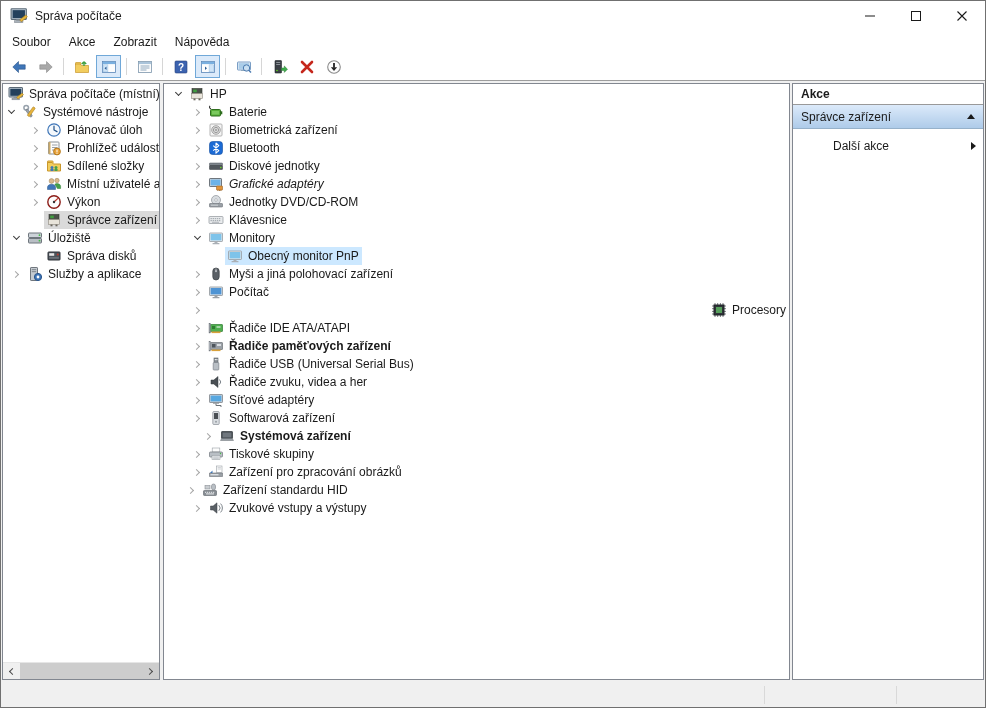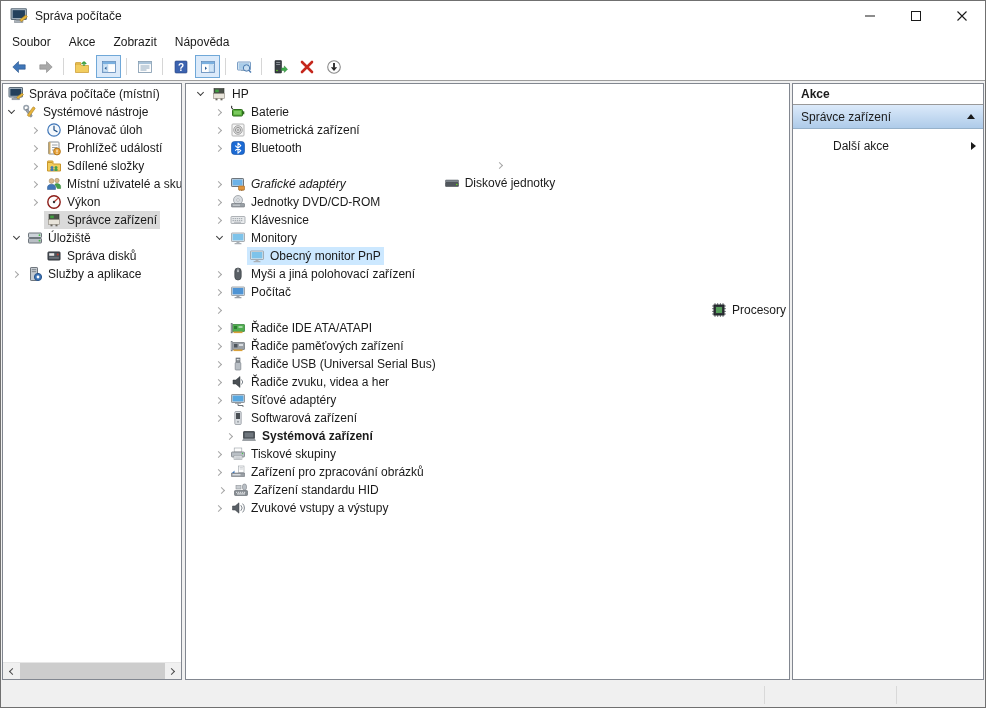--- a/index.html
+++ b/index.html
@@ -19,21 +19,21 @@
   .menu-item{padding:3px 9px}
   
   .toolbar{height:27px;display:flex;align-items:center;padding-left:4px;background:#fff}
   .tb-btn{width:25px;height:23px;display:flex;align-items:center;justify-content:center;border:1px solid transparent;margin:0 1px}
   .tb-btn.active{background:#dbeafa;border-color:#70a8d8}
   .tb-btn svg{width:16px;height:16px;display:block}
   .tb-sep{width:1px;height:17px;background:#d6d6d6;margin:0 4px}
   
   .main{height:603px;background:#f0f0f0;border-top:1px solid #9d9d9d;display:flex;padding:2px 1px 3px 1px}
   .panel{background:#fff;border:1px solid #828790}
-  .left-panel{width:180px;position:relative;overflow:hidden}
+  .left-panel{width:158px;position:relative;overflow:hidden}
   .center-panel{flex:1;margin-left:3px;overflow:hidden}
   .right-panel{width:192px;margin-left:2px;display:flex;flex-direction:column;overflow:hidden}
   
   .tree{padding-top:1px}
   .tree-row{height:18px;display:flex;align-items:center;white-space:nowrap}
   .chev{width:17px;height:17px;flex:0 0 17px;display:flex;align-items:center;justify-content:center}
   .chev.collapsed::before{content:"";width:4px;height:4px;border-right:1.3px solid #a6a6a6;border-top:1.3px solid #a6a6a6;transform:rotate(45deg);margin-left:-2px}
   .chev.expanded::before{content:"";width:4px;height:4px;border-right:1.3px solid #3c3c3c;border-bottom:1.3px solid #3c3c3c;transform:rotate(45deg);margin-top:-3px}
   .row-content{display:inline-flex;align-items:center;height:18px;padding:0 3px 0 2px}
   .row-content.sel-active{background:#cce8ff}
@@ -426,21 +426,21 @@
             <span class="row-content">
               <span class="ico">
                 <svg viewBox="0 0 16 16">
                   <rect x="1.5" y="1.5" width="13" height="13" rx="3" fill="#1b6ad4" stroke="#0f4a9e" stroke-width="0.6"></rect>
                   <path d="M8 2.8 V13.2 L10.8 10.6 L5.2 5.6 M5.2 10.6 L10.8 5.6 L8 2.8" fill="none" stroke="#fff" stroke-width="1.1" stroke-linejoin="round"></path>
                 </svg>
               </span>
               <span class="lbl">Bluetooth</span>
             </span>
           </div>
-          <div class="tree-row" style="padding-left: 25px; flex-direction: column;">
+          <div class="tree-row" style="padding-left: 25px;">
             <span class="chev collapsed"></span>
             <span class="row-content">
               <span class="ico">
                 <svg viewBox="0 0 16 16">
                   <rect x="1.5" y="5" width="13" height="2.5" rx="0.5" fill="#7d848b" stroke="#4e555c" stroke-width="0.5"></rect>
                   <rect x="1.5" y="7.5" width="13" height="4" rx="0.5" fill="#51575d" stroke="#33383d" stroke-width="0.5"></rect>
                   <circle cx="12.8" cy="9.5" r="0.8" fill="#64dd17"></circle>
                 </svg>
               </span>
               <span class="lbl">Diskové jednotky</span>
@@ -593,21 +593,21 @@
                   <rect x="2" y="4.5" width="12.5" height="7" rx="0.5" fill="#4fae4f" stroke="#2e7d32" stroke-width="0.7"></rect>
                   <rect x="3.5" y="11.5" width="9" height="1.6" fill="#d9a13a"></rect>
                   <rect x="1" y="3.5" width="1.6" height="9.5" fill="#9aa0a6" stroke="#6b7177" stroke-width="0.4"></rect>
                   <rect x="4" y="6" width="3" height="3" fill="#2e7d32"></rect>
                   <rect x="8.5" y="6" width="4" height="2" fill="#a5d6a7"></rect>
                 </svg>
               </span>
               <span class="lbl">Řadiče IDE ATA/ATAPI</span>
             </span>
           </div>
-          <div class="tree-row" style="padding-left: 25px;">
+          <div class="tree-row" style="padding-left: 25px; font-weight: bold;">
             <span class="chev collapsed"></span>
             <span class="row-content">
               <span class="ico">
                 <svg viewBox="0 0 16 16">
                   <rect x="2" y="4.5" width="12.5" height="7" rx="0.5" fill="#9aa0a6" stroke="#6b7177" stroke-width="0.7"></rect>
                   <rect x="3.5" y="11.5" width="9" height="1.6" fill="#d9a13a"></rect>
                   <rect x="1" y="3.5" width="1.6" height="9.5" fill="#b9bfc5" stroke="#6b7177" stroke-width="0.4"></rect>
                   <rect x="4" y="6" width="3.5" height="3.5" fill="#4e555c"></rect>
                   <rect x="9" y="6" width="4" height="2" fill="#d9dde1"></rect>
                 </svg>
@@ -706,21 +706,21 @@
                   <line x1="9.6" y1="3.6" x2="12.9" y2="3.6" stroke="#b0b6bc" stroke-width="0.6"></line>
                   <line x1="9.6" y1="5" x2="12.9" y2="5" stroke="#b0b6bc" stroke-width="0.6"></line>
                   <path d="M1.5 9 h13 v3.5 h-13 z" fill="#9aa0a6" stroke="#6b7177" stroke-width="0.6"></path>
                   <rect x="2.5" y="10" width="8" height="1.4" fill="#d9dde1"></rect>
                   <path d="M4.5 6.5 l-2.5 2.5 h2.5 z" fill="#3f76b8"></path>
                 </svg>
               </span>
               <span class="lbl">Zařízení pro zpracování obrázků</span>
             </span>
           </div>
-          <div class="tree-row" style="padding-left: 28px; text-align: center;">
+          <div class="tree-row" style="padding-left: 19px; text-align: center;">
             <span class="chev collapsed"></span>
             <span class="row-content">
               <span class="ico">
                 <svg viewBox="0 0 16 16">
                   <rect x="9.5" y="2" width="4" height="6" rx="2" fill="#b9bfc5" stroke="#7d838a" stroke-width="0.6"></rect>
                   <rect x="3" y="3.5" width="5" height="3.5" fill="#c9cdd1" stroke="#8a9096" stroke-width="0.6"></rect>
                   <rect x="1.5" y="8.5" width="13" height="5" rx="0.8" fill="#868c92" stroke="#5c6268" stroke-width="0.6"></rect>
                   <g fill="#e9ebed">
                     <rect x="3" y="9.8" width="1.2" height="1"></rect>
                     <rect x="5" y="9.8" width="1.2" height="1"></rect>

